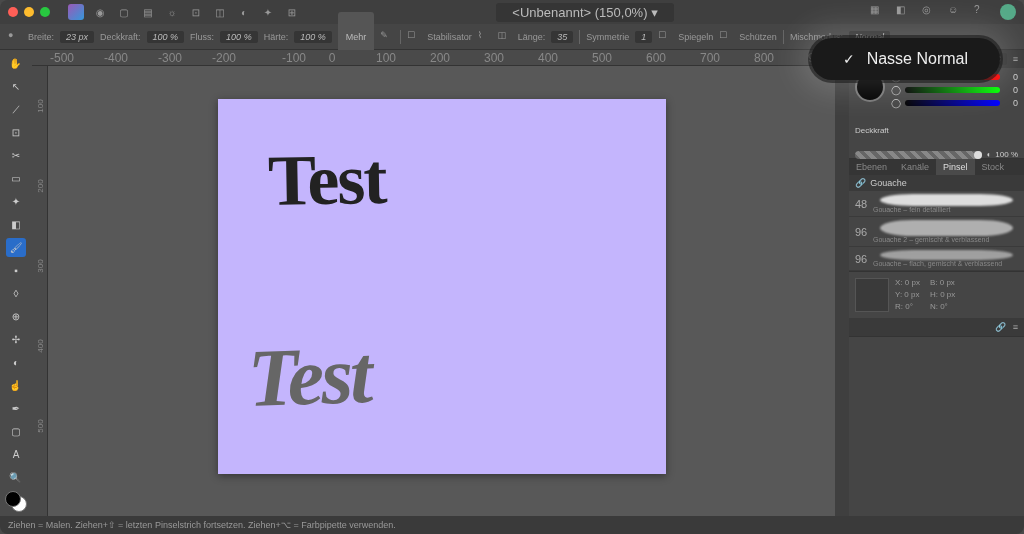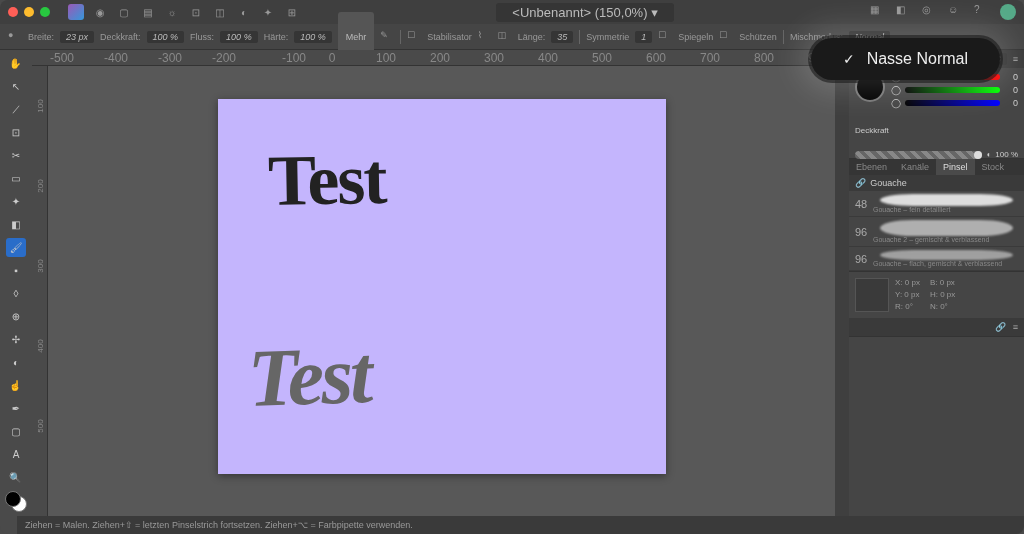--- a/index.html
+++ b/index.html
@@ -80,21 +80,21 @@
 .brush-stroke.s3 { height: 10px; opacity: .6; }
 .brush-stroke.s4 { height: 14px; filter: blur(2px); opacity: .5; }
 .brush-name { font-size: 7px; color: #888; }
 .brush-info { display: flex; flex-direction: column; flex: 1; }
 
 .transform { padding: 6px; display: flex; gap: 6px; font-size: 8px; }
 .tf-preview { width: 34px; height: 34px; background: #3a3a3a; border: 1px solid #555; }
 .tf-grid { display: grid; grid-template-columns: auto auto; gap: 2px 10px; }
 .tf-grid span { color: #999; }
 
-.statusbar { height: 18px; background: #3a3a3a; display: flex; align-items: center; padding: 0 8px; font-size: 9px; color: #999; margin-left: 17px; }
+.statusbar { height: 18px; background: #3a3a3a; display: flex; align-items: center; padding: 0 8px; font-size: 9px; color: #999; }
 
 .highlight { position: absolute; top: 38px; right: 24px; z-index: 100; }
 .highlight-pill { background: #1a1a1a; color: #eee; padding: 12px 32px; border-radius: 24px; display: flex; align-items: center; gap: 12px; font-size: 16px; box-shadow: 0 0 30px 12px rgba(255,255,255,.15), 0 0 0 3px rgba(0,0,0,.6); }
 .highlight-pill .chk { font-size: 14px; }
 
 .panel-ico-col { width: 14px; background: #3f3f3f; display: flex; flex-direction: column; align-items: center; padding-top: 4px; gap: 8px; }
 .panel-ico-col span { width: 10px; height: 10px; color: #888; }
 </style>
 </head>
 <body>

